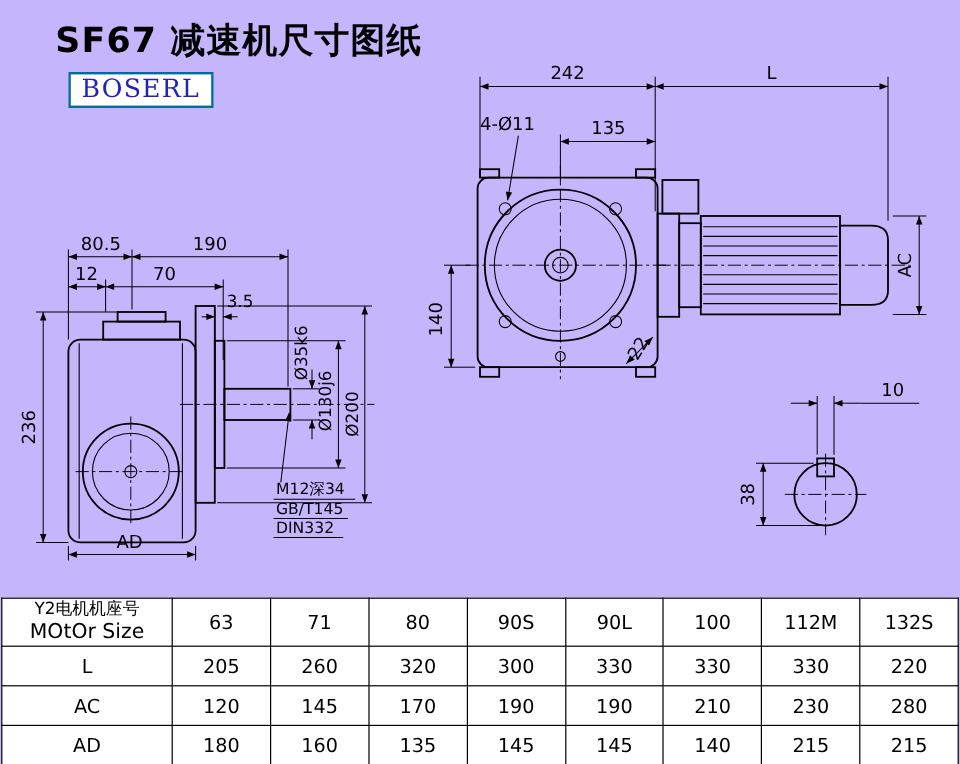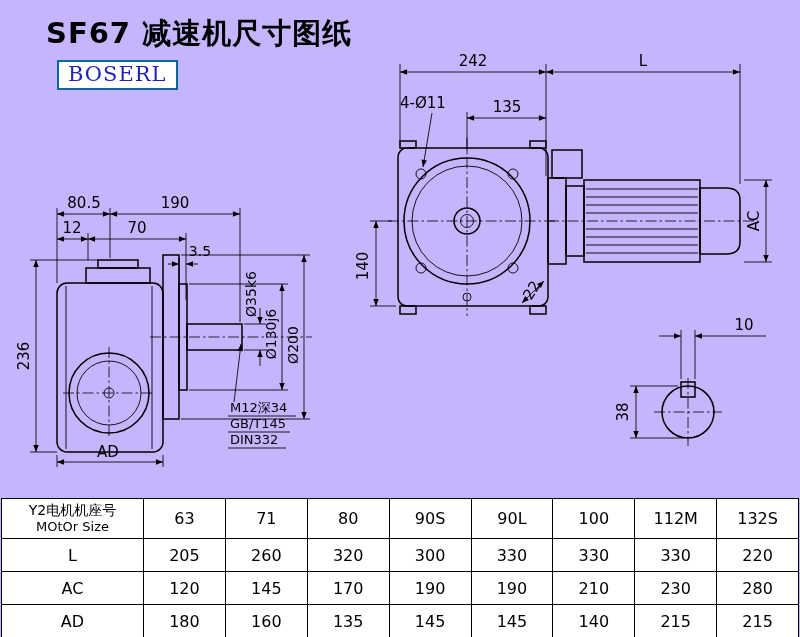--- a/index.html
+++ b/index.html
@@ -31,21 +31,21 @@
   .dim-table {
     position:absolute; left:1px; top:498px; width:798px;
     border-collapse:collapse; table-layout:fixed; background:#fff;
   }
   .dim-table td {
     border:1px solid #000; text-align:center; vertical-align:middle;
     font-size:16px; color:#000; height:33px; background:#fff; overflow:hidden;
   }
   .dim-table tr.hdr td { height:40px; }
   .dim-table td.label { font-size:14px; line-height:1.2; }
-  .dim-table td.label .sub { font-size:13px; }
+  .dim-table td.label .sub { font-size:17px; }
   .dim-table col.c0 { width:142px; }
 </style>
 </head>
 <body>
 
 <div class="page">
 
   <div class="title">SF67 减速机尺寸图纸</div>
   <div class="logo-box">
     <span class="logo-text">BOSERL</span>

